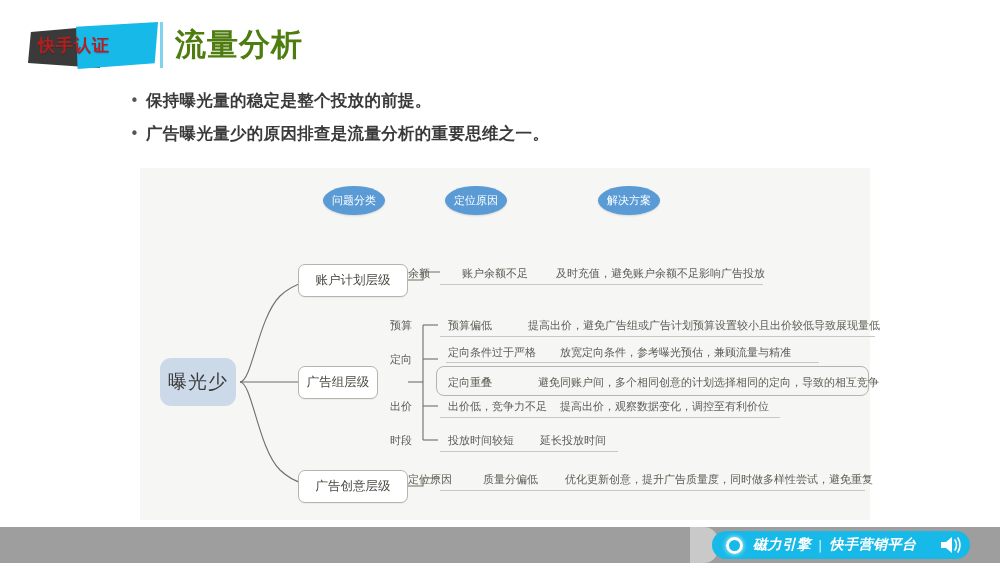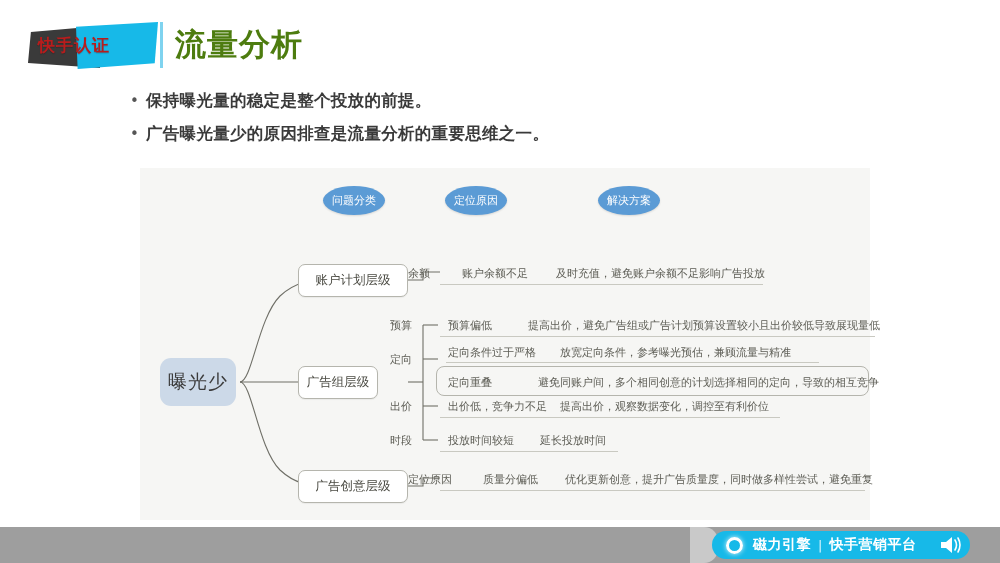--- a/index.html
+++ b/index.html
@@ -93,21 +93,21 @@
   svg#wires { position:absolute; left:0; top:0; width:730px; height:352px; }
 
   
   #footer {
     position:absolute; left:0; top:527px; width:1000px; height:36px;
     background:#9e9e9e;
   }
   #brand-pill {
     position:absolute; left:712px; top:4px; width:258px; height:28px;
     background:#17b9e8; border-radius:14px;
-    display:flex; align-items:center;
+    display:flex; align-items:center;font-style:italic;
   }
   #brand-ring {
     width:17px; height:17px; margin-left:14px; border-radius:50%;
     border:3.5px solid #ffffff; box-shadow:0 0 5px rgba(255,255,255,.85);
   }
   #brand-name {
     margin-left:10px; color:#ffffff; font-size:14px; font-weight:bold; letter-spacing:.5px;
   }
   #brand-sep { margin:0 7px; color:#d8f4fd; font-size:13px; }
   #brand-sub { color:#ffffff; font-size:14px; font-weight:bold; letter-spacing:.5px; }

